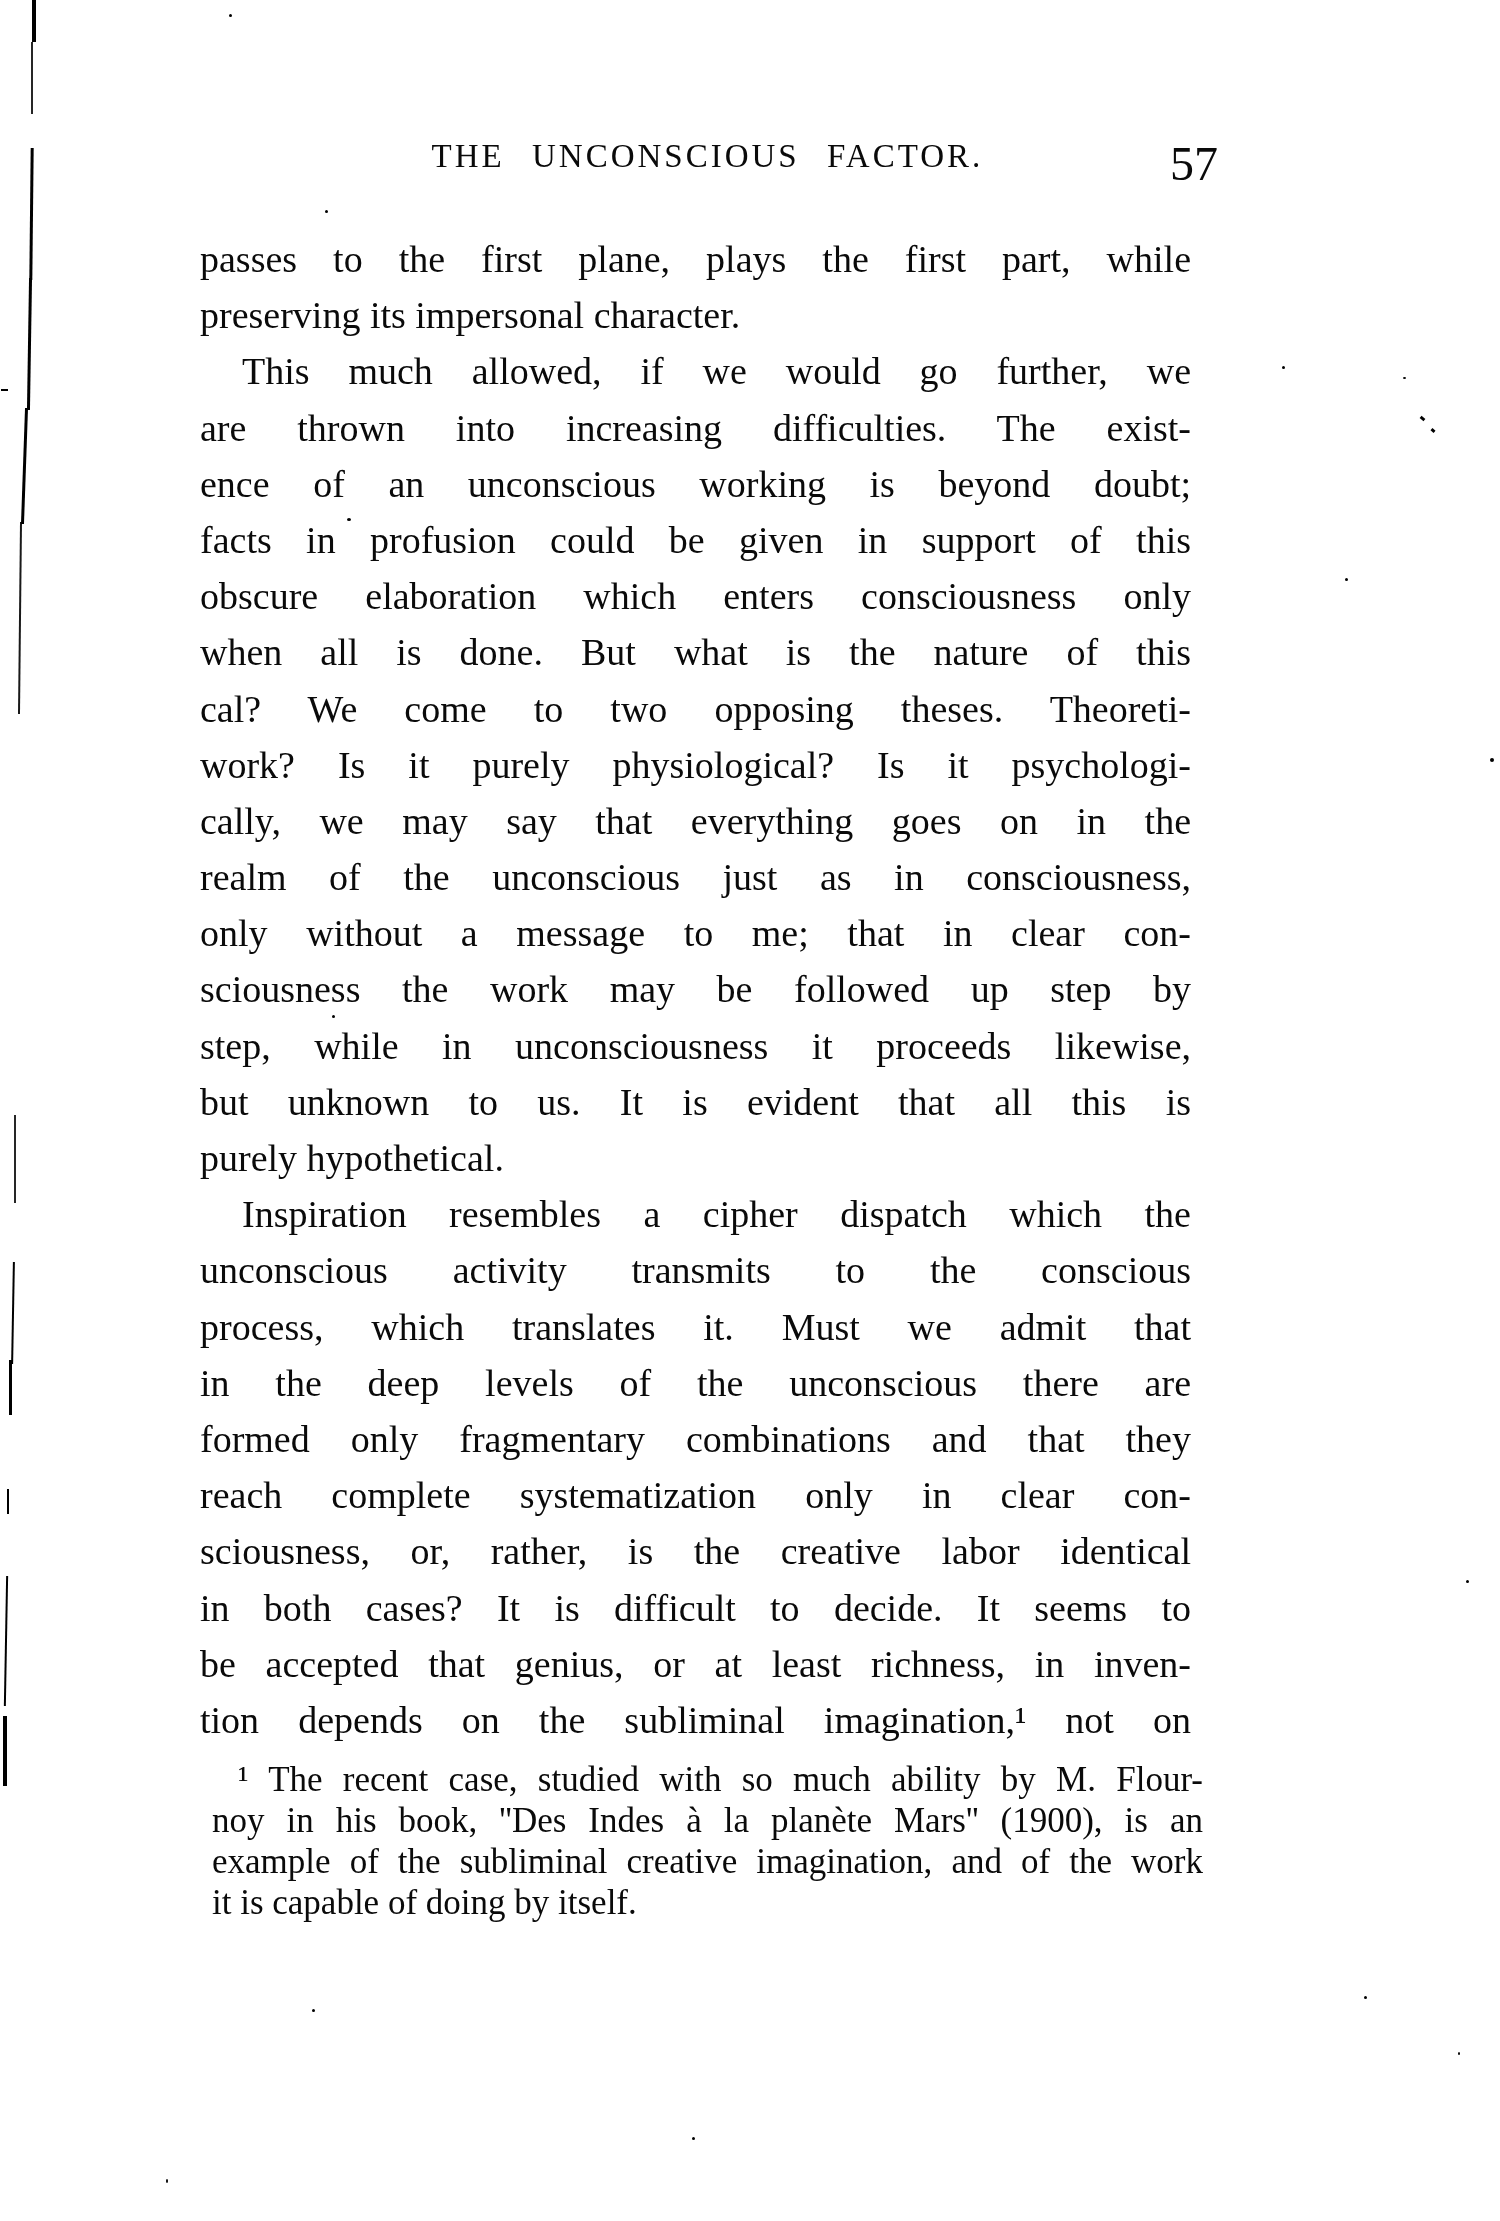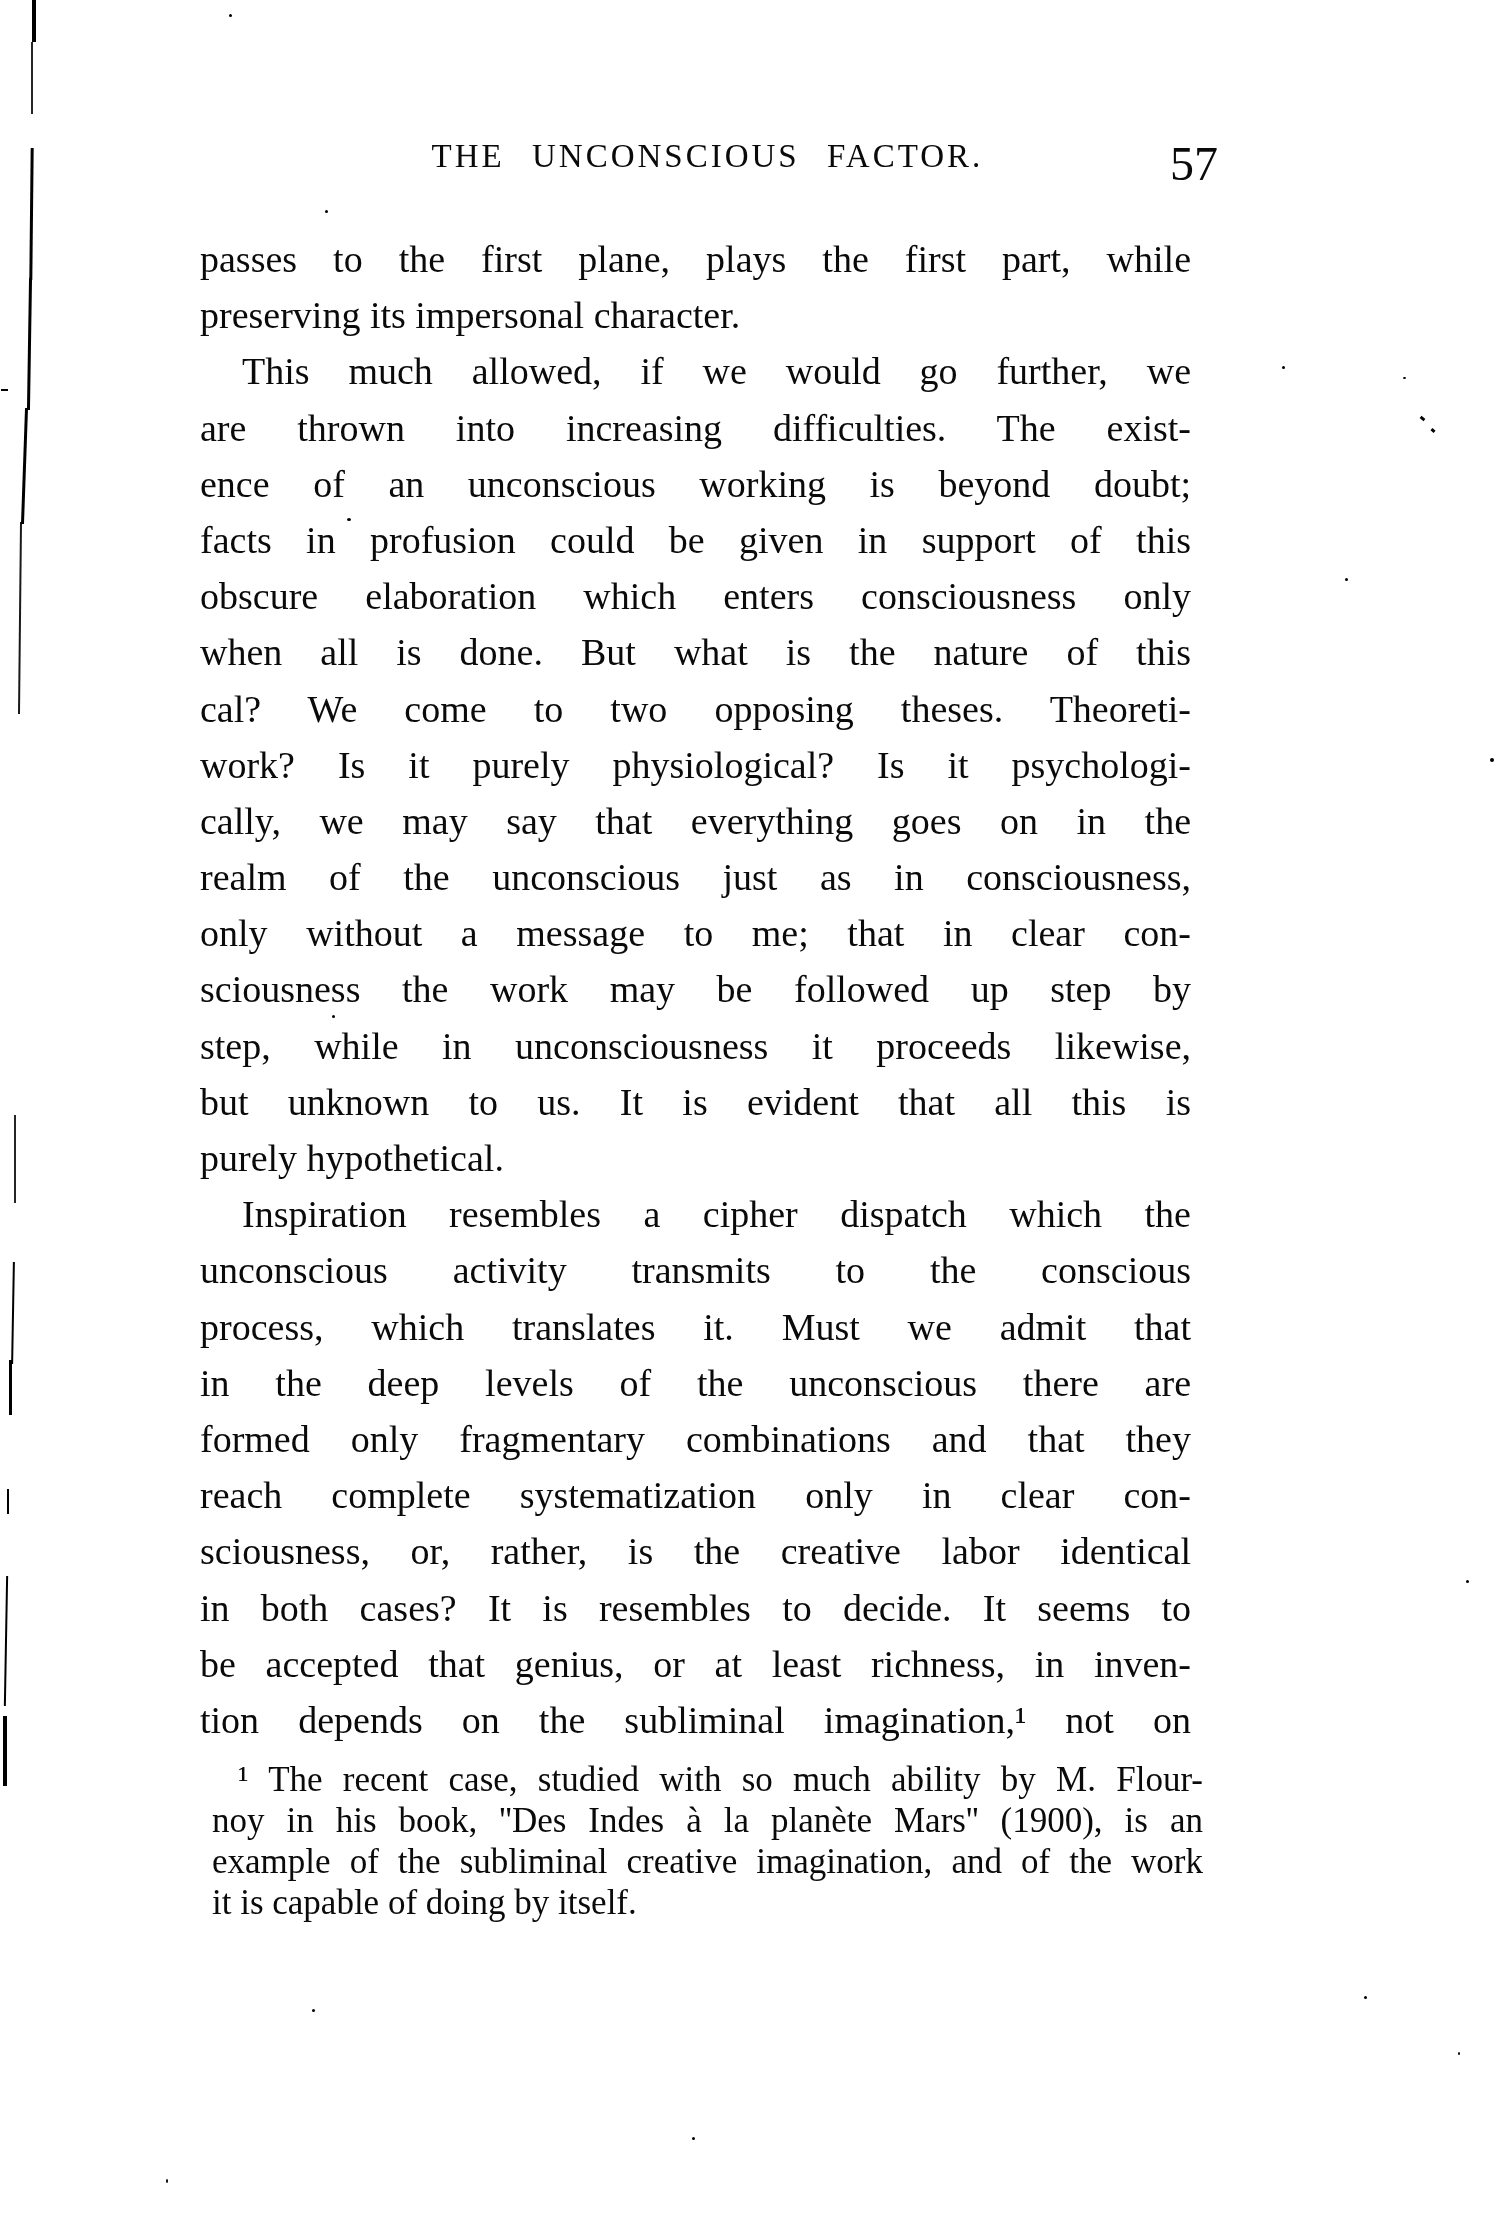--- a/index.html
+++ b/index.html
@@ -172,21 +172,21 @@
     <div class="line">step, while in unconsciousness it proceeds likewise,</div>
     <div class="line">but unknown to us. It is evident that all this is</div>
     <div class="line par-end">purely hypothetical.</div>
     <div class="line indent">Inspiration resembles a cipher dispatch which the</div>
     <div class="line">unconscious activity transmits to the conscious</div>
     <div class="line">process, which translates it. Must we admit that</div>
     <div class="line">in the deep levels of the unconscious there are</div>
     <div class="line">formed only fragmentary combinations and that they</div>
     <div class="line">reach complete systematization only in clear con-</div>
     <div class="line">sciousness, or, rather, is the creative labor identical</div>
-    <div class="line">in both cases? It is resembles to decide. It seems to</div>
+    <div class="line">in both cases? It is difficult to decide. It seems to</div>
     <div class="line">be accepted that genius, or at least richness, in inven-</div>
     <div class="line">tion depends on the subliminal imagination,¹ not on</div>
   </div>
 
   <div class="footnote-block">
     <div class="line fn-indent">¹ The recent case, studied with so much ability by M. Flour-</div>
     <div class="line"><span>noy in his book, ''</span><span class="italic">Des Indes à la planète Mars</span><span>'' (1900), is an</span></div>
     <div class="line">example of the subliminal creative imagination, and of the work</div>
     <div class="line par-end">it is capable of doing by itself.</div>
   </div>

